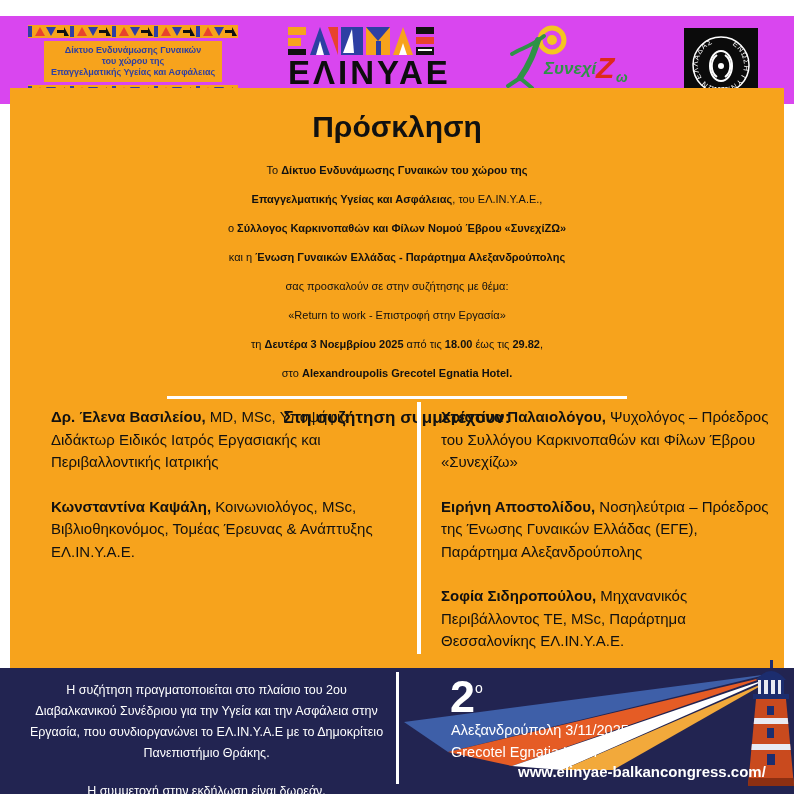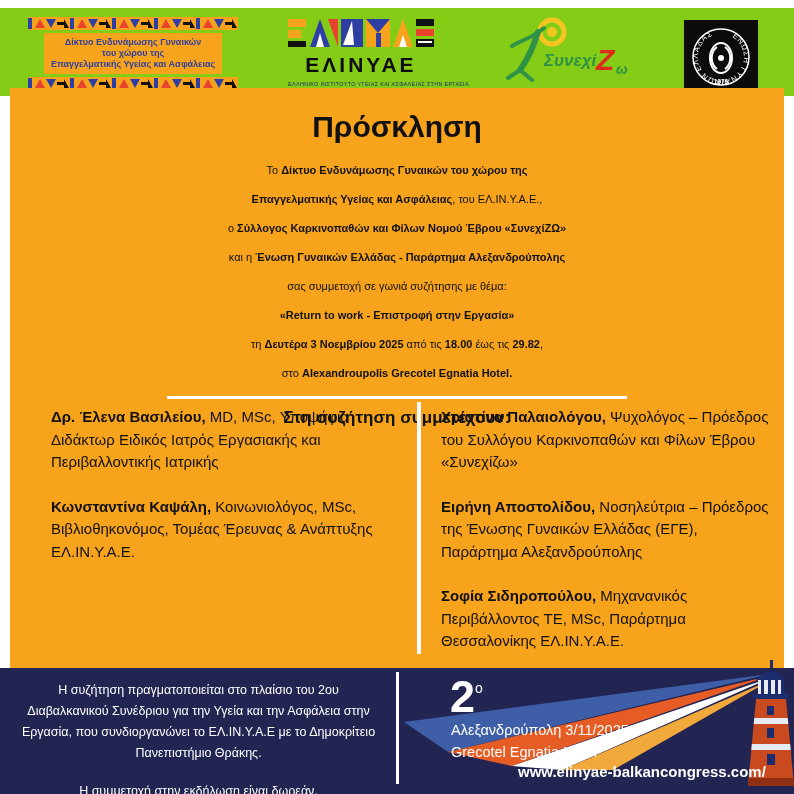--- a/index.html
+++ b/index.html
@@ -1,48 +1,48 @@
 <!DOCTYPE html>
 <html><head>
 <meta charset="utf-8">
 <style>
   * { box-sizing: border-box; margin: 0; padding: 0; }
   html,body { width: 794px; height: 794px; }
   body { font-family: "Liberation Sans", sans-serif; background: #ffffff; }
   .page { position: relative; width: 794px; height: 794px; background: #ffffff; overflow: hidden; }
 
   
-  .hdr { position: absolute; top: 8px; left: 0; width: 794px; height: 88px; background: #84cc16; }
+  .hdr { position: absolute; top: 16px; left: 0; width: 794px; height: 88px; background: #d946ef; }
   .logo-net { position: absolute; left: 28px; top: 9px; width: 210px; }
   .net-band { display: block; width: 210px; height: 13px; }
   .net-box { width: 178px; margin: 3px auto; background: #F7A31C; padding: 4px 2px; text-align: center; }
   .net-box div { color: #2E3FA3; font-weight: bold; font-size: 9px; line-height: 11px; }
   .logo-elinyae { position: absolute; left: 288px; top: 11px; width: 146px; text-align: center; }
-  .elinyae-word { font-size: 21px; font-weight: bold; letter-spacing: 3px; color: #0d0d0d; line-height: 26px; margin-top: 1px; }
+  .elinyae-word { font-size: 33px; font-weight: bold; letter-spacing: 3px; color: #0d0d0d; line-height: 26px; margin-top: 1px; }
   .elinyae-sub { font-size: 5.5px; letter-spacing: 0.3px; color: #1C2D6E; margin-top: 3px; white-space: nowrap; }
   .logo-syn { position: absolute; left: 500px; top: 8px; width: 150px; height: 70px; }
   .logo-ege { position: absolute; left: 684px; top: 12px; width: 74px; height: 74px; }
 
   
   .main { position: absolute; top: 88px; left: 10px; width: 774px; height: 609px; background: #F7A31C; color: #111111; }
   .inv-title { text-align: center; font-size: 30px; font-weight: bold; padding-top: 22px; }
   .inv-lines { margin-top: 12px; }
   .inv-lines p { text-align: center; font-size: 11px; line-height: 29px; }
   .sect-hr { width: 460px; height: 3px; background: #ffffff; margin: 8px auto 9px; }
   .part-head { text-align: center; font-weight: bold; font-size: 17px; }
   .cols { position: absolute; left: 13px; top: 314px; width: 774px; height: 255px; }
   .col-left  { position: absolute; left: 28px;  top: 4px; width: 362px; }
   .col-right { position: absolute; left: 418px; top: 4px; width: 334px; }
   .spk { font-size: 15px; line-height: 22.5px; margin-bottom: 22px; }
   .spk b { font-weight: bold; }
   .vline { position: absolute; left: 394px; top: 0; width: 4px; height: 252px; background: #ffffff; }
 
   
   .ftr { position: absolute; left: 0; top: 668px; width: 794px; height: 126px; background: #222451; color: #ffffff; }
-  .f-left { position: absolute; left: 0; top: 0; width: 397px; height: 126px; padding: 12px 18px 0; text-align: center; }
+  .f-left { position: absolute; left: 8px; top: 0; width: 397px; height: 126px; padding: 12px 18px 0; text-align: center; }
   .f-left p { font-size: 12.5px; line-height: 21px; }
   .f-note { margin-bottom: 17px; }
   .f-div { position: absolute; left: 396px; top: 4px; width: 3px; height: 112px; background: #ffffff; }
   .f-right { position: absolute; left: 400px; top: 0; width: 394px; height: 126px; }
   .beams { position: absolute; left: 0; top: -8px; width: 397px; height: 134px; pointer-events: none; }
   .f-right .txt { position: relative; z-index: 2; }
   .congress-row { display: flex; padding: 8px 0 0 50px; }
   .big2 { font-size: 45px; line-height: 42px; font-weight: bold; }
   .sup-o { font-size: 14px; padding-top: 4px; }
   .congress-title { font-size: 16px; line-height: 21px; padding: 5px 0 0 6px; }
@@ -137,22 +137,22 @@
   </div>
 
   <div class="main">
     <div class="inv-title">Πρόσκληση</div>
 
     <div class="inv-lines">
       <p><span>Το </span><span style="font-weight: bold;">Δίκτυο Ενδυνάμωσης Γυναικών του χώρου της</span></p>
       <p><span style="font-weight: bold;">Επαγγελματικής Υγείας και Ασφάλειας</span><span>, του ΕΛ.ΙΝ.Υ.Α.Ε.,</span></p>
       <p><span>ο </span><span style="font-weight: bold;">Σύλλογος Καρκινοπαθών και Φίλων Νομού Έβρου «ΣυνεχίΖΩ»</span></p>
       <p><span>και η </span><span style="font-weight: bold;">Ένωση Γυναικών Ελλάδας - Παράρτημα Αλεξανδρούπολης</span></p>
-      <p><span>σας συμμετοχή σε γωνιά συζήτησης με θέμα:</span></p>
-      <p><span style="font-weight: bold;">«Return to work - Επιστροφή στην Εργασία»</span></p>
+      <p><span>σας προσκαλούν σε στην συζήτησης με θέμα:</span></p>
+      <p><span style="font-weight: normal;">«Return to work - Επιστροφή στην Εργασία»</span></p>
       <p><span>τη </span><span style="font-weight: bold;">Δευτέρα 3 Νοεμβρίου 2025</span><span> από τις </span><span style="font-weight: bold;">18.00</span><span> έως τις </span><span style="font-weight: bold;">29.82</span><span>,</span></p>
       <p><span>στο </span><span style="font-weight: bold;">Alexandroupolis Grecotel Egnatia Hotel.</span></p>
     </div>
 
     <div class="sect-hr"></div>
     <div class="part-head">Στη συζήτηση συμμετέχουν:</div>
 
     <div class="cols">
       <div class="col-left">
         <p class="spk"><b>Δρ. Έλενα Βασιλείου,</b> <span>MD, MSc, Υποψήφια Διδάκτωρ Ειδικός Ιατρός Εργασιακής και Περιβαλλοντικής Ιατρικής</span></p>

